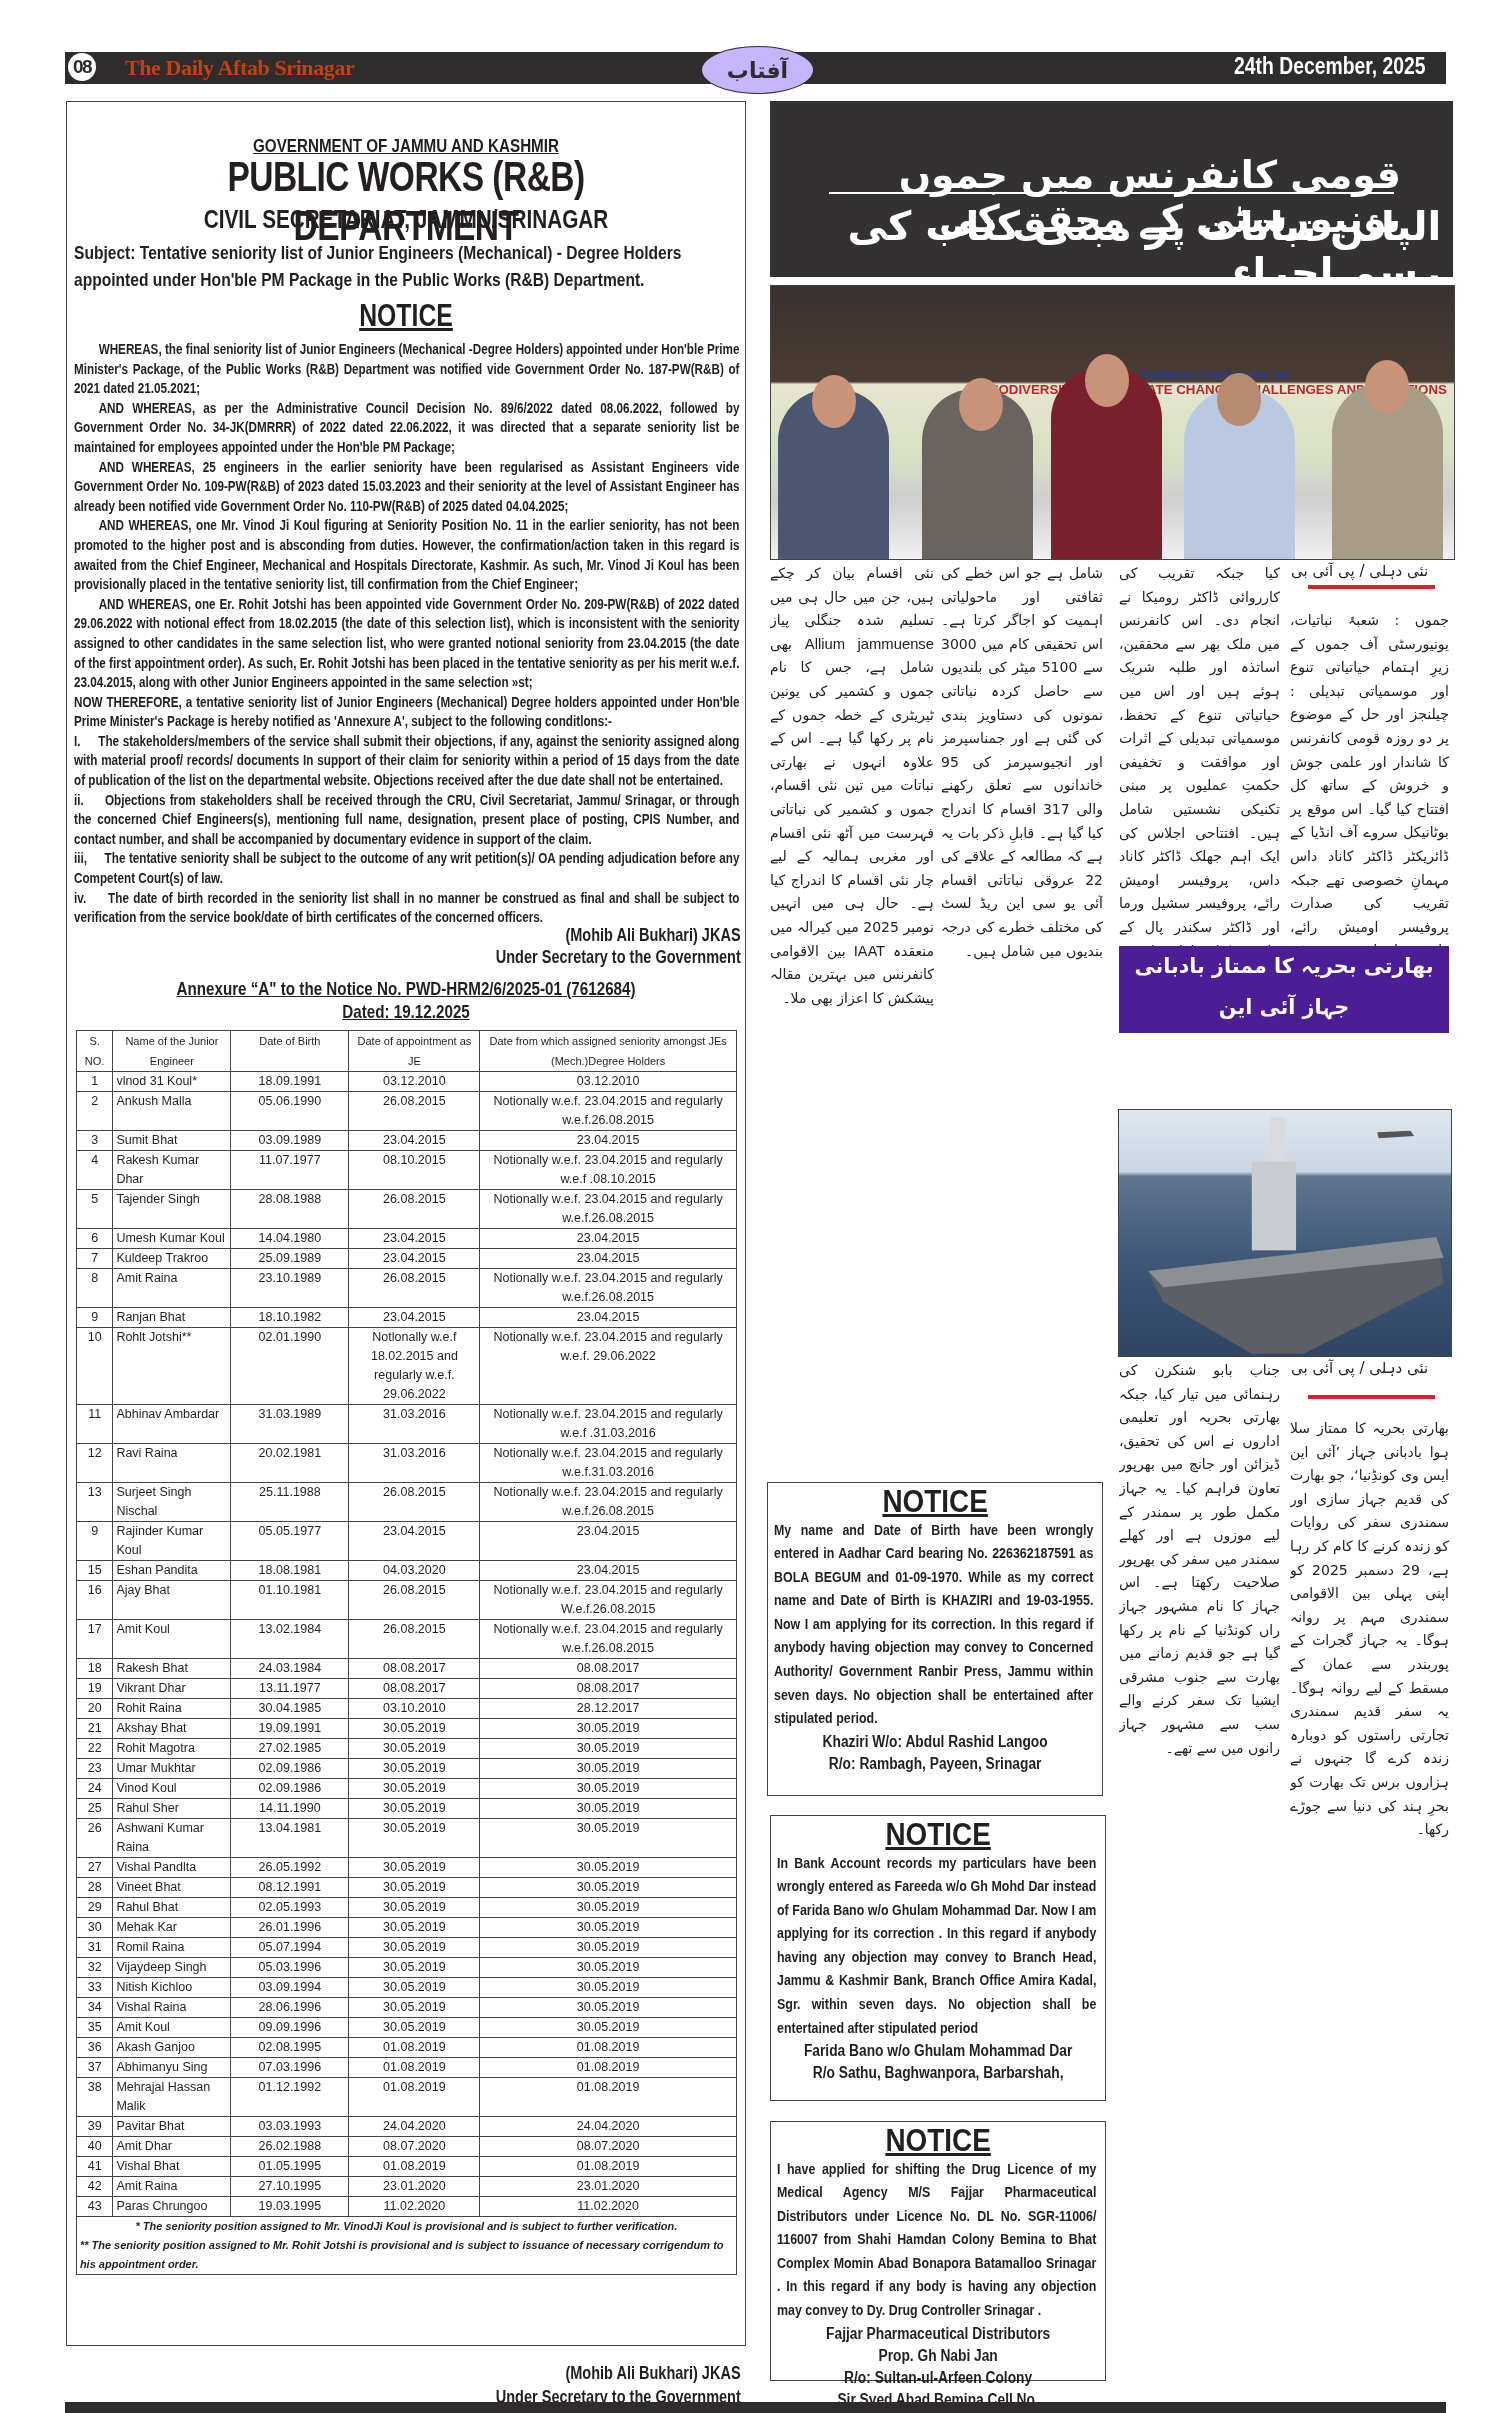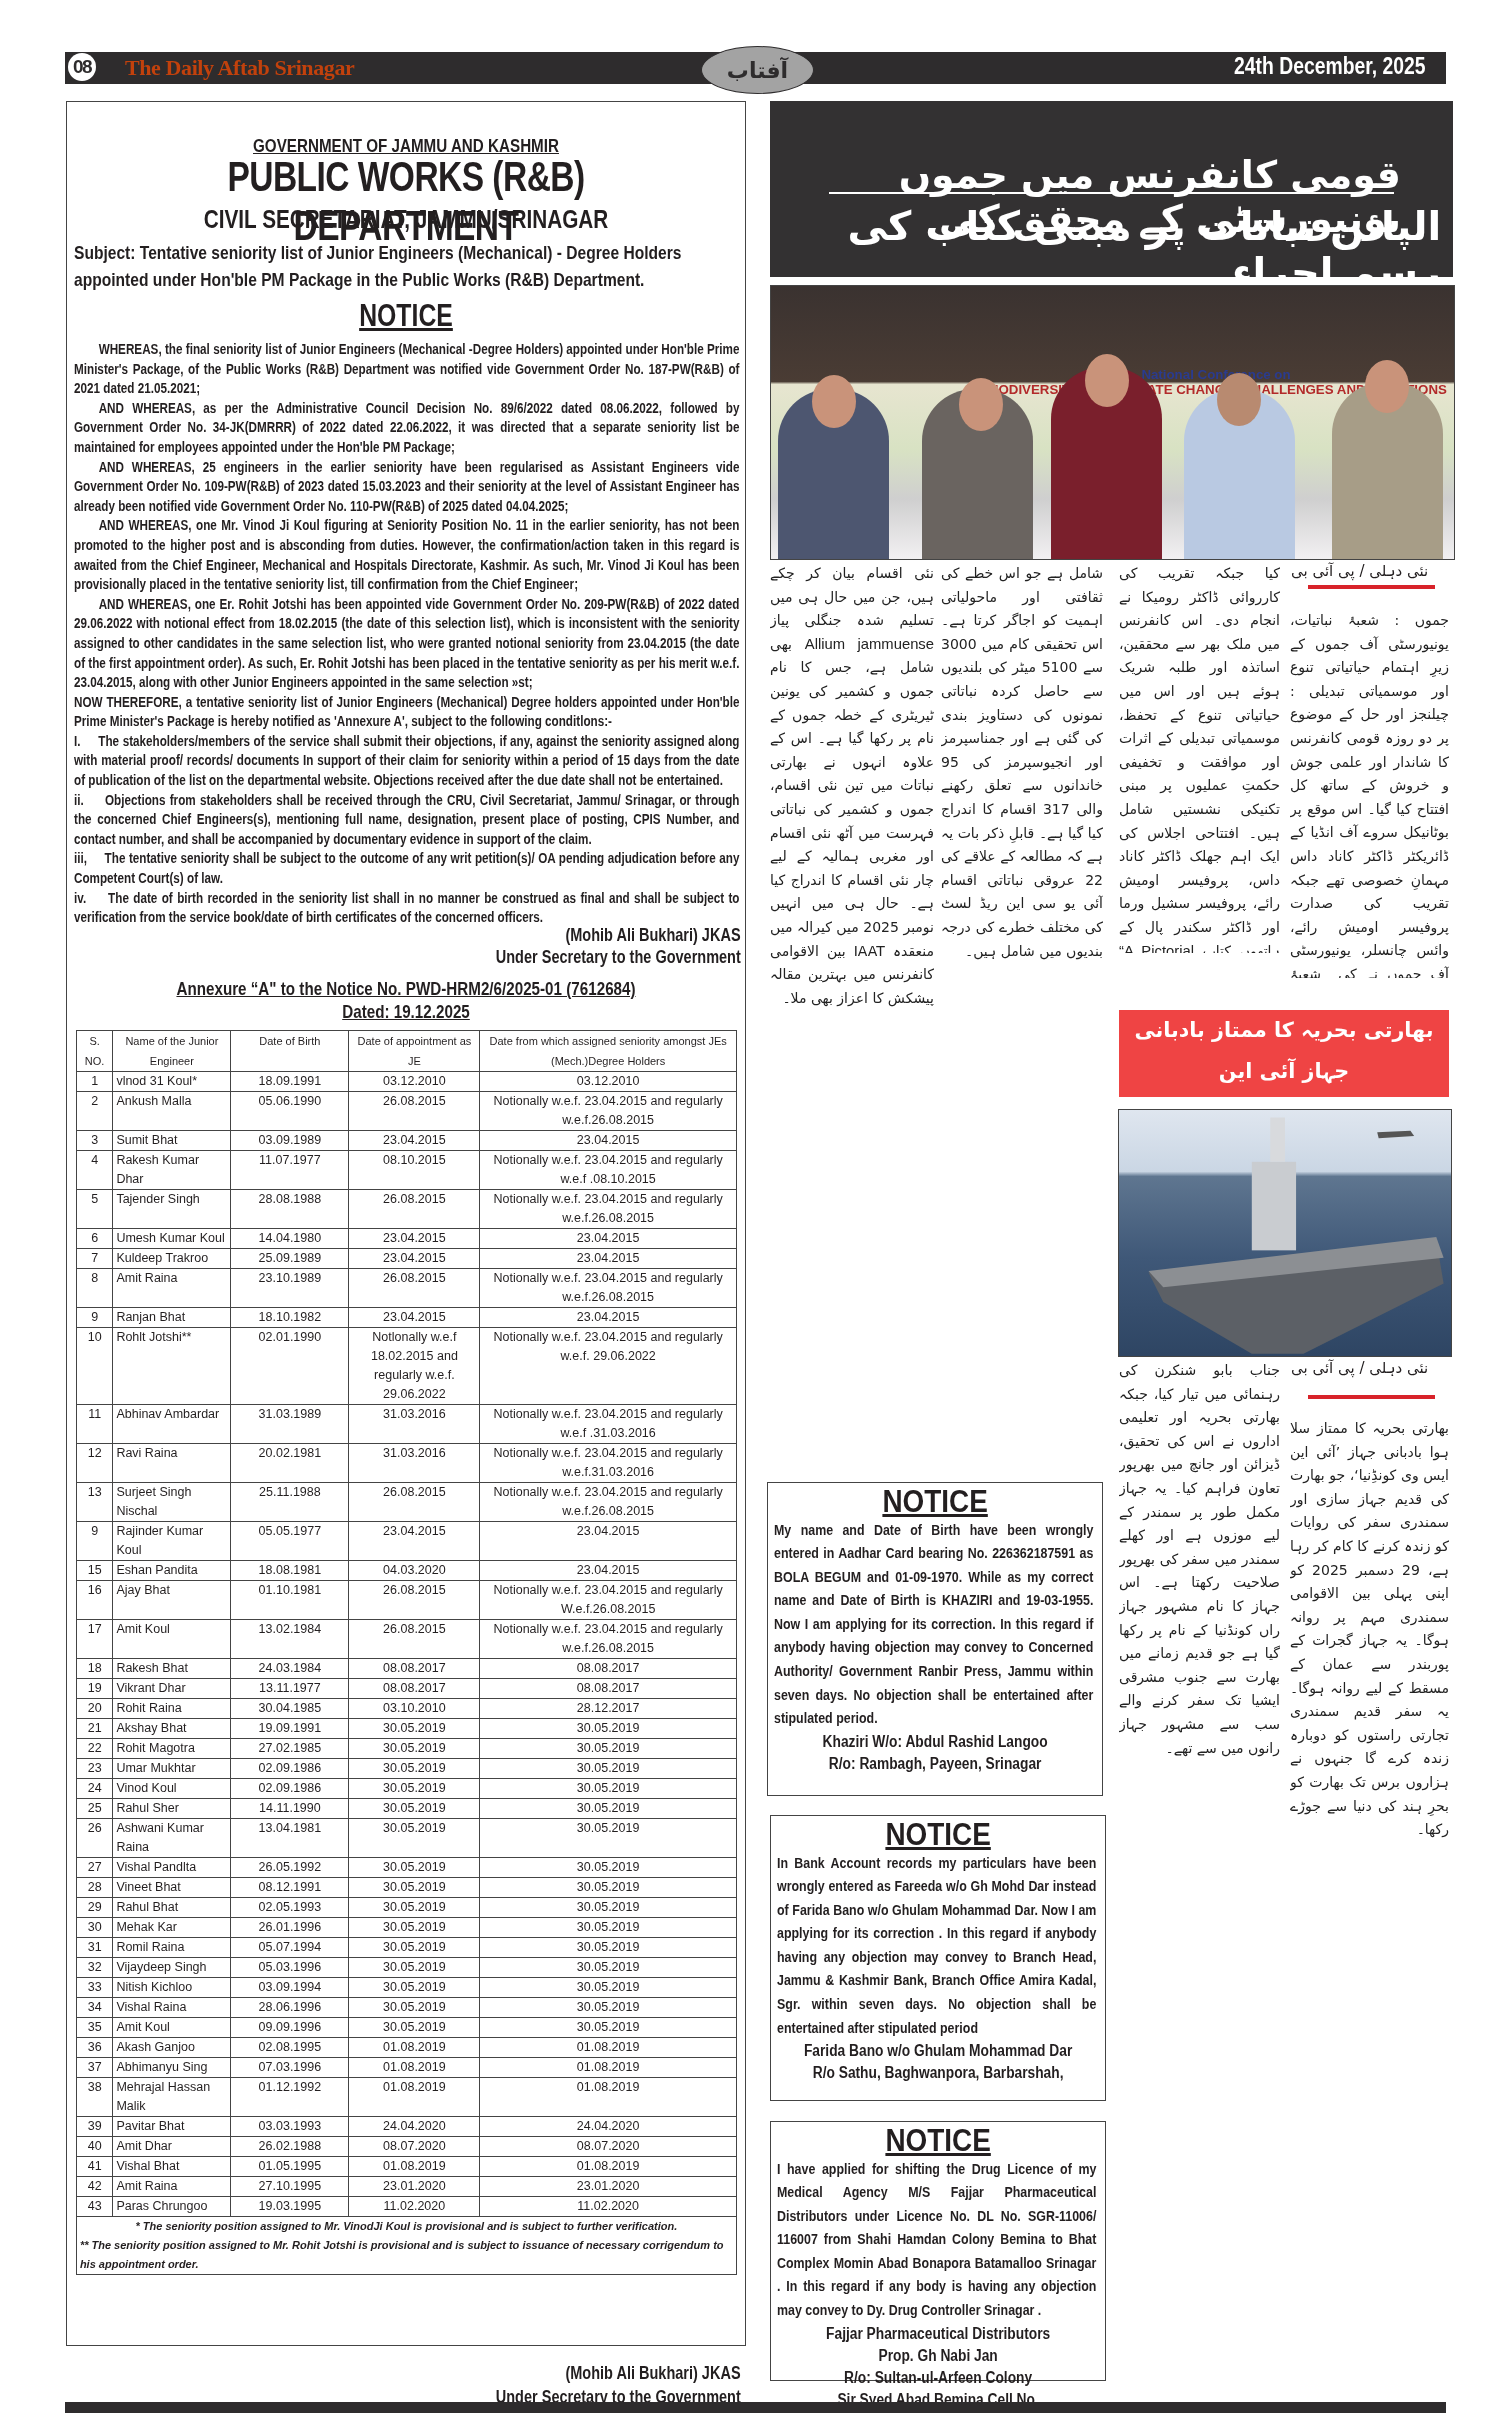--- a/index.html
+++ b/index.html
@@ -2,21 +2,21 @@
 <html style="font-size:11.8px"><head>
 <meta charset="utf-8">
 <style>
   html,body{margin:0;padding:0;background:#fff;}
   body{width:1510px;height:2413px;position:relative;overflow:hidden;font-family:"Liberation Sans",sans-serif;color:#231f20;}
   .abs{position:absolute;}
   
   .masthead{left:65px;top:52px;width:1381px;height:32px;background:#2e2c2d;}
   .pageno{left:68px;top:53px;width:28px;height:28px;border-radius:50%;background:#fff;color:#2e2c2d;font:bold 19px "Liberation Sans Narrow","Liberation Sans",sans-serif;display:flex;align-items:center;justify-content:center;letter-spacing:-1.5px;}
   .paper-name{left:125px;top:55px;color:#c2410c;font:bold 22px "Liberation Serif",serif;letter-spacing:-0.4px;}
-  .logo{left:701px;top:46px;width:111px;height:46px;border-radius:50%;background:#a3a3a3;border:1.5px solid #2e2c2d;display:flex;align-items:center;justify-content:center;font:bold 22px "DejaVu Sans",sans-serif;color:#2e2c2d;text-align:right;}
+  .logo{left:701px;top:46px;width:111px;height:46px;border-radius:50%;background:#c4b5fd;border:1.5px solid #2e2c2d;display:flex;align-items:center;justify-content:center;font:bold 22px "DejaVu Sans",sans-serif;color:#2e2c2d;text-align:right;}
   .date{right:85px;top:53px;color:#fff;font:bold 23.6px "Liberation Sans",sans-serif;transform:scaleX(0.82);transform-origin:right center;}
   
   .gov-box{left:66px;top:101px;width:680px;height:2245px;border:1.5px solid #444;box-sizing:border-box;}
   .cond{font-family:"Liberation Sans Narrow","Liberation Sans",sans-serif;}
   .center{text-align:center;left:0;right:0;}
   .h-gov{top:33px;font-weight:bold;font-size:19px;text-decoration:underline;transform:scaleX(0.8);}
   .h-pwd{top:50px;font-weight:bold;font-size:43px;transform:scaleX(0.78);letter-spacing:-0.7px;}
   .h-civ{top:102px;font-weight:bold;font-size:26.6px;transform:scaleX(0.78);}
   .subject{left:7.4px;right:4.4px;top:137px;font-weight:bold;font-size:19px;line-height:27px;transform:scaleX(0.82);transform-origin:left top;width:819px;}
   .h-notice{top:196px;font-weight:bold;font-size:31px;text-decoration:underline;transform:scaleX(0.8);}
@@ -39,21 +39,21 @@
   .hl1 .l1{position:absolute;right:52px;top:16px;font-size:38px;font-weight:bold;direction:rtl;margin-top:36px;}
   .hl1 .rule{position:absolute;left:59px;right:59px;top:91px;height:1.5px;background:#fff;}
   .hl1 .l2{position:absolute;right:11.8px;top:102px;font-size:40px;font-weight:bold;direction:rtl;}
   .photo{left:770px;top:285px;width:683px;height:273px;border:0.7px solid #444;background:linear-gradient(180deg,#3a3230 0%,#4a3c34 35%,#e7e5d0 36%,#d8e2c3 60%,#cfcfcf 78%,#f2f0f2 100%);overflow:hidden;}
   .photo .banner{position:absolute;left:207px;right:0;top:81px;text-align:center;color:#2a3b8f;font-weight:bold;font-size:13.3px;}
   .photo .person{position:absolute;bottom:0;width:111px;border-radius:52px 52px 0 0;}
   .photo .head{position:absolute;width:44px;height:53px;border-radius:50%;background:#c9937a;}
   .col{font-family:"DejaVu Sans",sans-serif;font-size:14px;line-height:23.6px;direction:rtl;text-align:justify;color:#222;}
   .dateline{font-family:"DejaVu Sans",sans-serif;font-size:15px;text-align:left;direction:rtl;}
   .redrule{height:3.7px;background:#d8232a;}
-  .hl2{left:1119px;top:1010px;width:330px;height:87px;background:#ef4444;color:#fff;font-family:"DejaVu Sans",sans-serif;direction:rtl;text-align:center;}
+  .hl2{left:1119px;top:946px;width:330px;height:87px;background:#4c1d95;color:#fff;font-family:"DejaVu Sans",sans-serif;direction:rtl;text-align:center;}
   .hl2 div{font-size:20.7px;font-weight:bold;line-height:41px;}
   .ship{left:1118px;top:1109px;width:332px;height:246px;border:0.7px solid #444;overflow:hidden;background:linear-gradient(180deg,#dfe6ef 0%,#cad6e4 25%,#5f7690 27%,#3f5878 60%,#2e4563 100%);}
   .notice-box{border:1.5px solid #444;background:#fff;}
   .notice-box .nt{font-weight:bold;font-size:31px;text-decoration:underline;text-align:center;line-height:34px;transform:scaleX(0.9);}
   .notice-box .nb{font-weight:bold;font-size:14.8px;line-height:23.6px;text-align:justify;transform:scaleX(0.84);transform-origin:left top;width:118%;}
   .notice-box .ns{font-weight:bold;font-size:16px;line-height:22px;text-align:center;transform:scaleX(0.86);}
   .bottom-bar{left:65px;top:2402px;width:1381px;height:11px;background:#2e2c2d;}
 </style>
 </head>
 <body>

